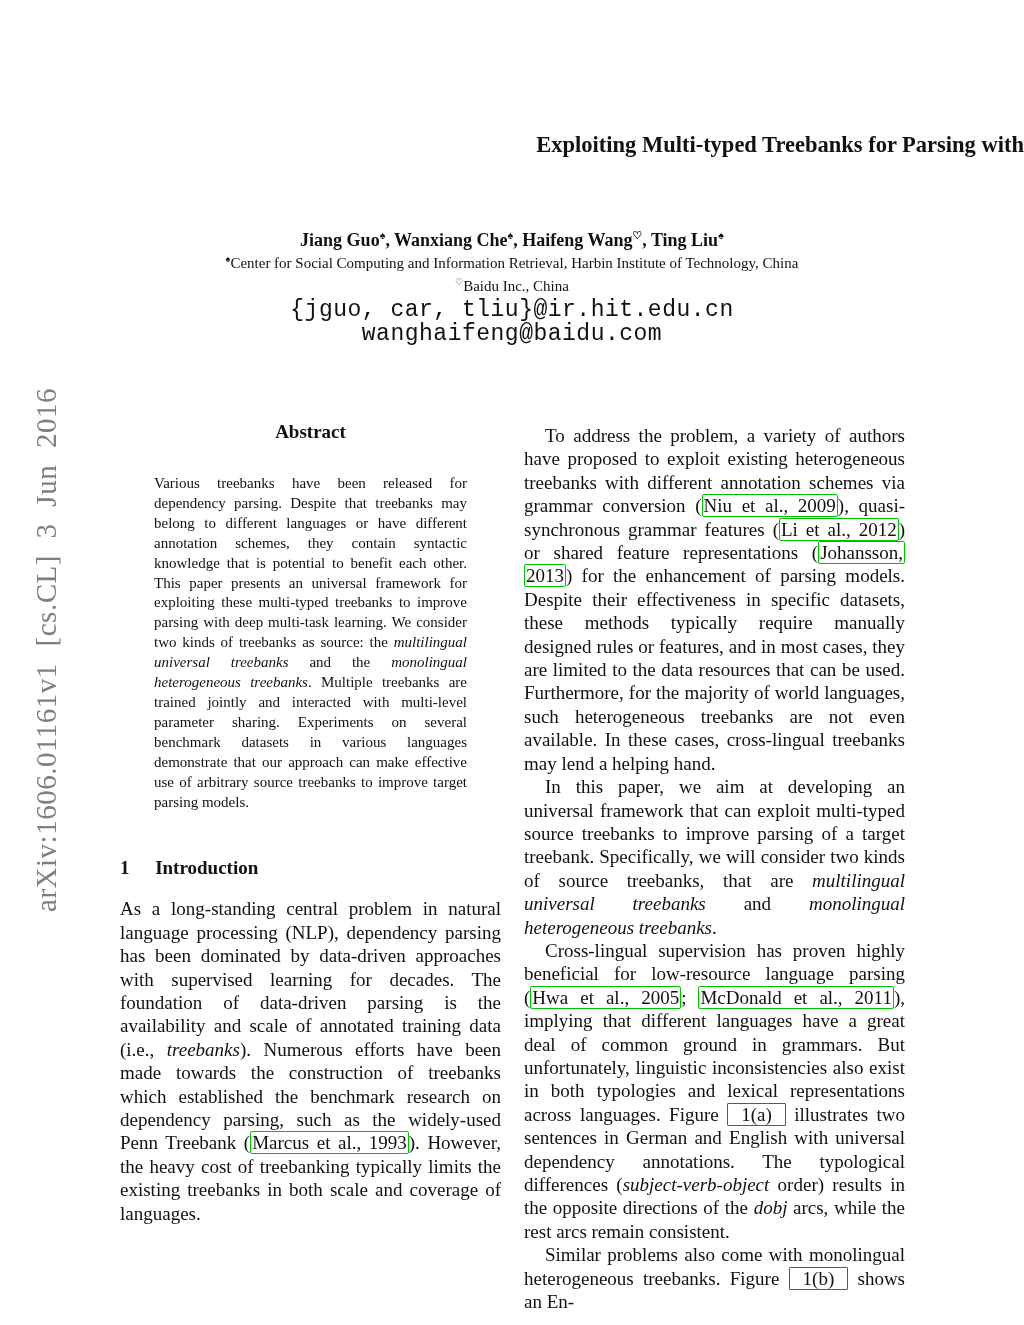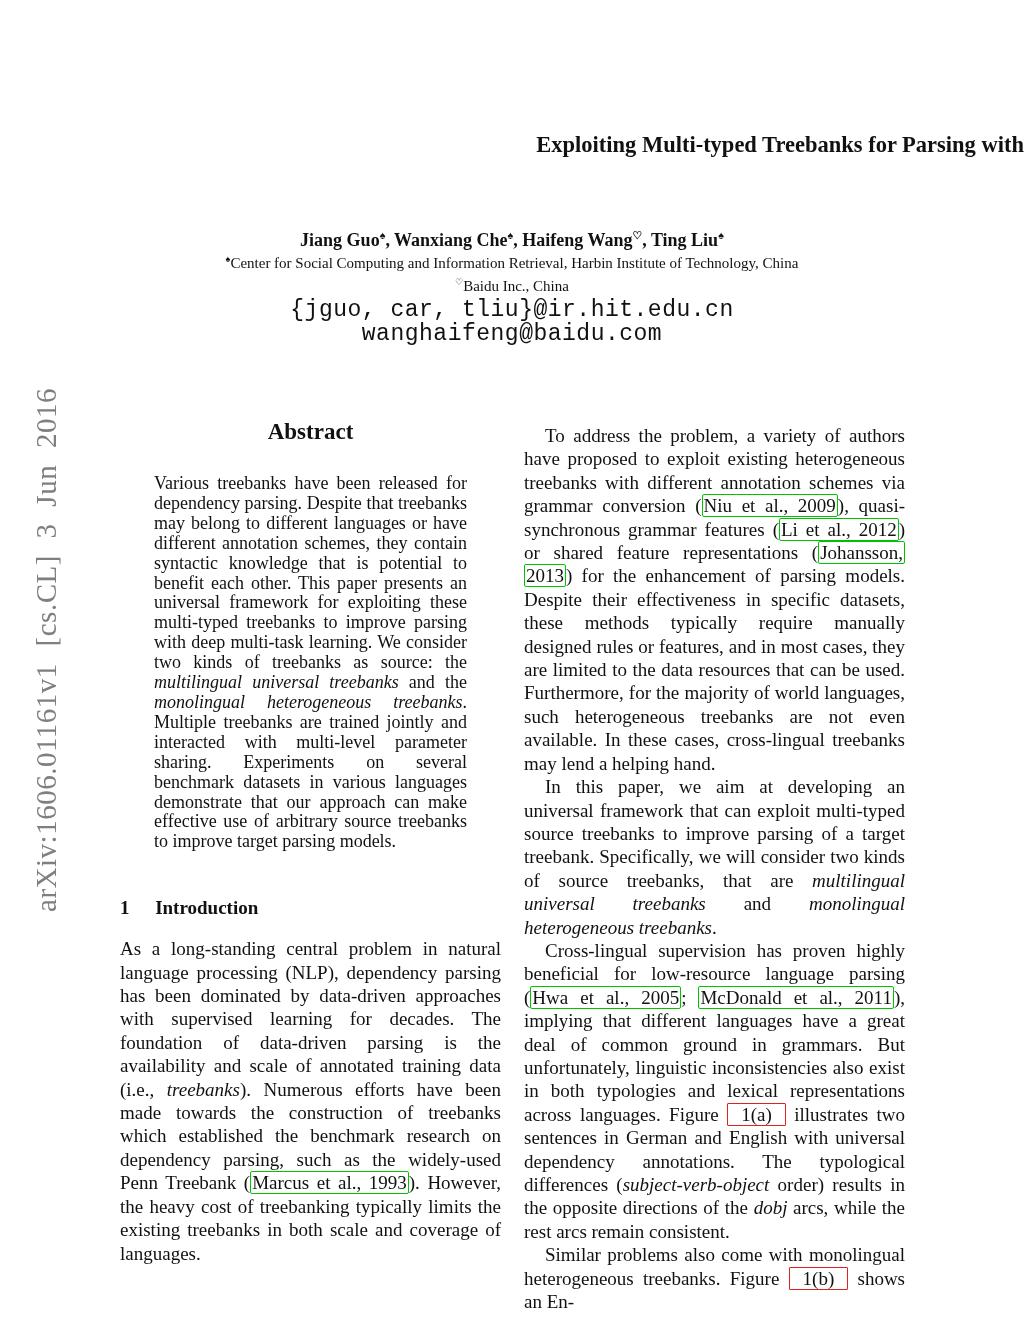--- a/index.html
+++ b/index.html
@@ -84,26 +84,26 @@
   }
   .right-col {
     position: absolute;
     left: 524px;
     top: 424px;
     width: 381px;
   }
   .abstract-heading {
     text-align: center;
     font-weight: bold;
-    font-size: 23px;
+    font-size: 19px;
     line-height: 24px;
   }
   .abstract-body {
     margin: 30px 34px 0 34px;
-    font-size: 18px;
+    font-size: 15px;
     line-height: 19.9px;
     text-align: justify;
   }
   .section-heading {
     margin-top: 44px;
     font-size: 19px;
     font-weight: bold;
     line-height: 24px;
   }
   .section-number { margin-right: 1.35em; }

